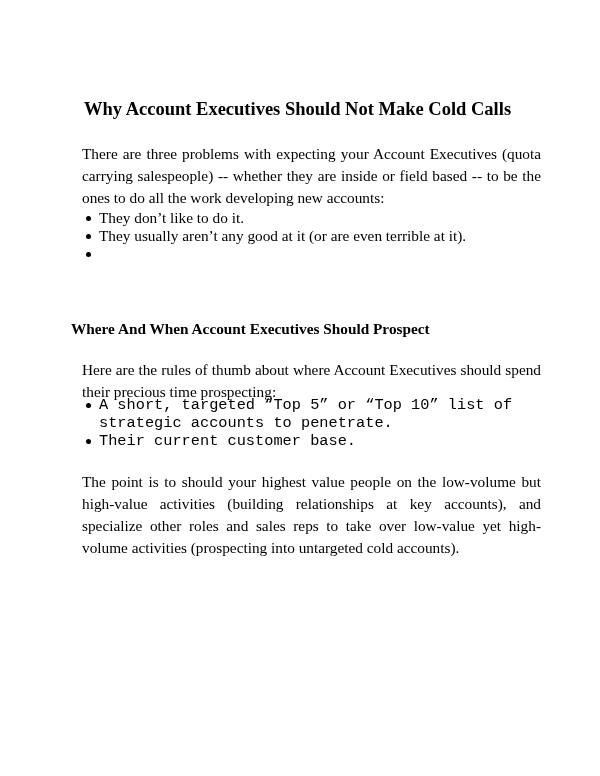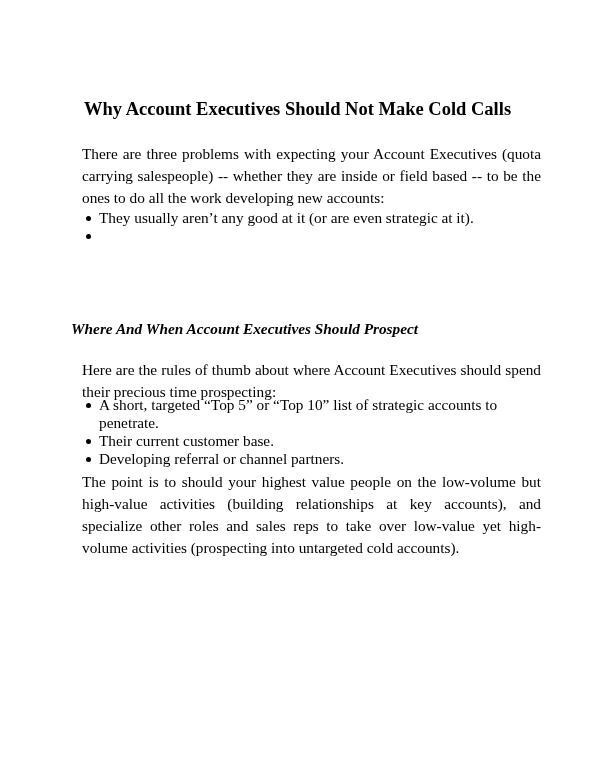--- a/index.html
+++ b/index.html
@@ -44,35 +44,34 @@
     .para.closing { top: 460px; }
     .subhead {
       position: absolute;
       left: 0;
       top: 320px;
       font-weight: bold;
       font-size: 15.3px;
       line-height: 18px;
       margin: 0;
       white-space: nowrap;
-      font-style: italic;
     }
     .para.sub-intro { top: 348px; }
     ul.bullets {
       position: absolute;
       left: 0;
       width: 459px;
       margin: 0;
       padding: 0;
       list-style: none;
       font-size: 15.3px;
       line-height: 18px;
     }
     ul.bullets.problems { top: 209px; }
-    ul.bullets.prospects { top: 396px; }
+    ul.bullets.prospects { top: 396px; font-family: Liberation Mono, monospace; }
     ul.bullets li {
       position: relative;
       padding-left: 28px;
       margin: 0;
     }
     ul.bullets li .bullet-dot {
       position: absolute;
       left: 15px;
       top: 7px;
       width: 5px;
@@ -85,40 +84,40 @@
 <body>
 
 <div class="page">
   <h1 class="title">Why Account Executives Should Not Make Cold Calls</h1>
 
   <p class="para intro">There are three problems with expecting your Account Executives (quota carrying salespeople) -- whether they are inside or field based -- to be the ones to do all the work developing new accounts:</p>
 
   <ul class="bullets problems">
     <li>
       <span class="bullet-dot"></span>
-      <span>They usually aren’t any good at it (or are even strategic at it).</span>
+      <span>They don’t like to do it.</span>
+    </li>
+    <li>
+      <span class="bullet-dot"></span>
+      <span>They usually aren’t any good at it (or are even terrible at it).</span>
     </li>
     <li>
       <span class="bullet-dot"></span>
     </li>
   </ul>
 
   <h2 class="subhead">Where And When Account Executives Should Prospect</h2>
 
   <p class="para sub-intro">Here are the rules of thumb about where Account Executives should spend their precious time prospecting:</p>
 
   <ul class="bullets prospects">
     <li>
       <span class="bullet-dot"></span>
       <span>A short, targeted “Top 5” or “Top 10” list of strategic accounts to penetrate.</span>
     </li>
     <li>
       <span class="bullet-dot"></span>
       <span>Their current customer base.</span>
     </li>
-    <li>
-      <span class="bullet-dot"></span>
-      <span>Developing referral or channel partners.</span>
-    </li>
   </ul>
 
   <p class="para closing">The point is to should your highest value people on the low-volume but high-value activities (building relationships at key accounts), and specialize other roles and sales reps to take over low-value yet high-volume activities (prospecting into untargeted cold accounts).</p>
 </div>
 
 </body></html>

